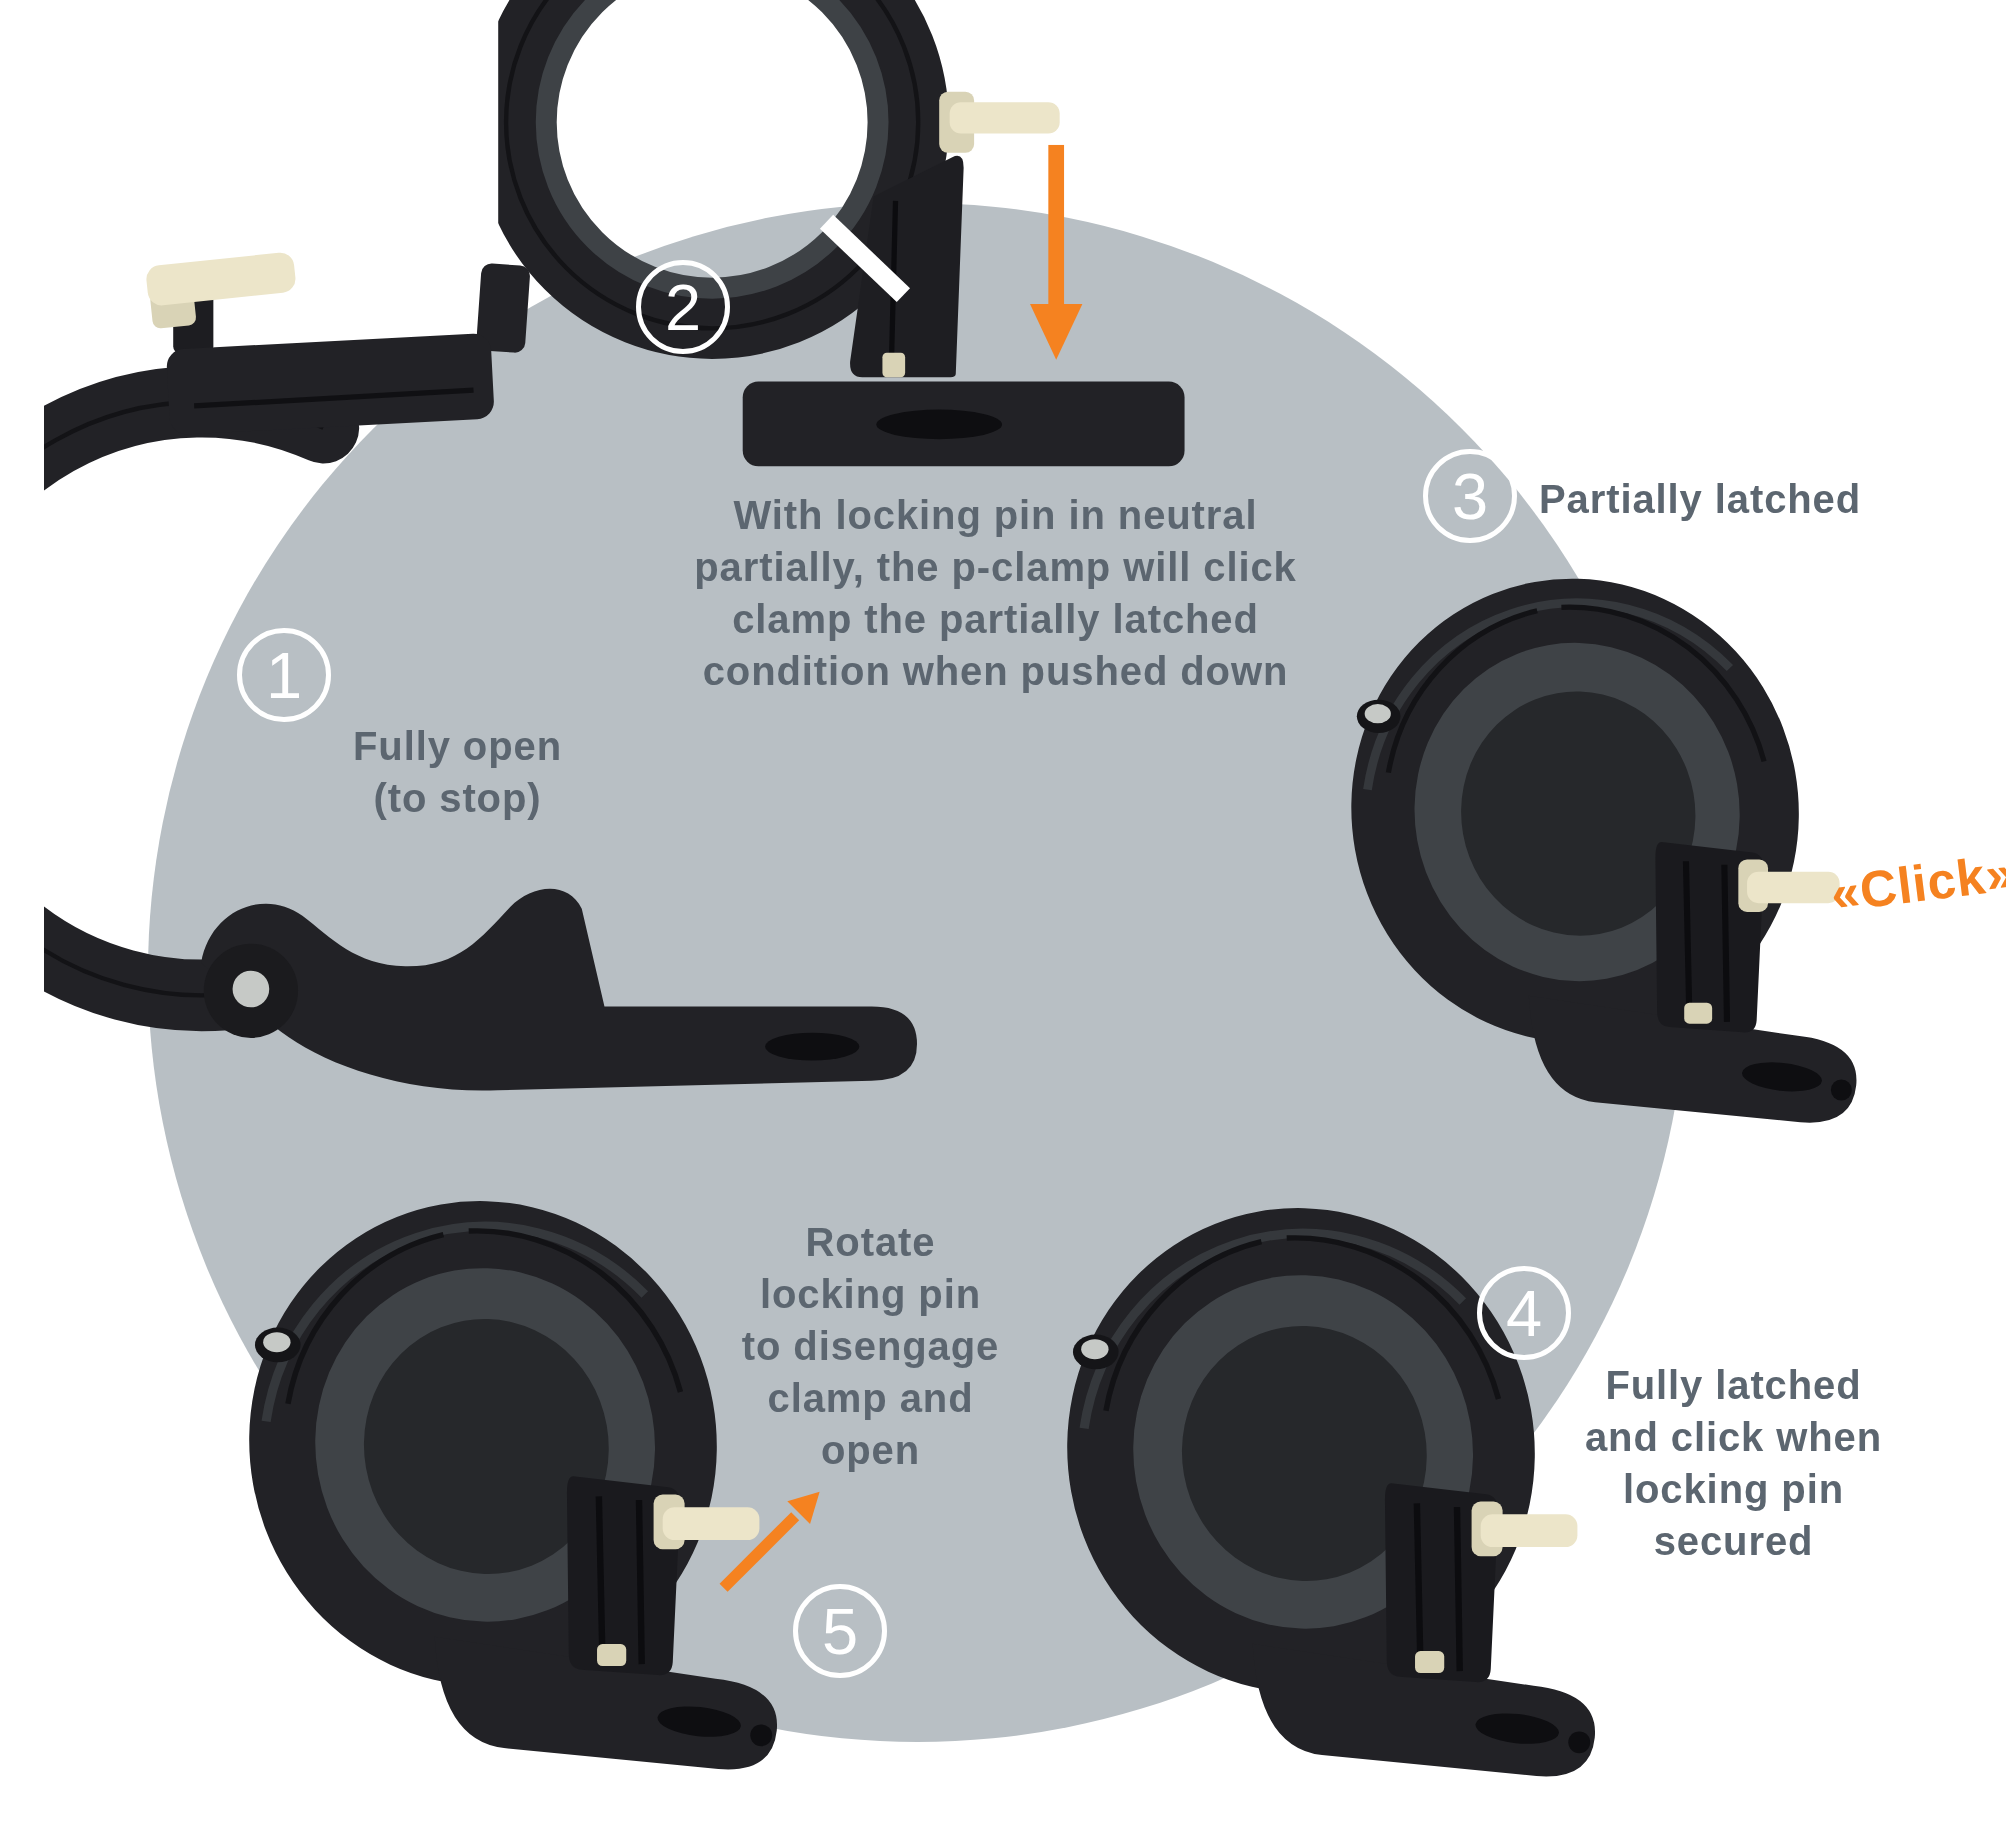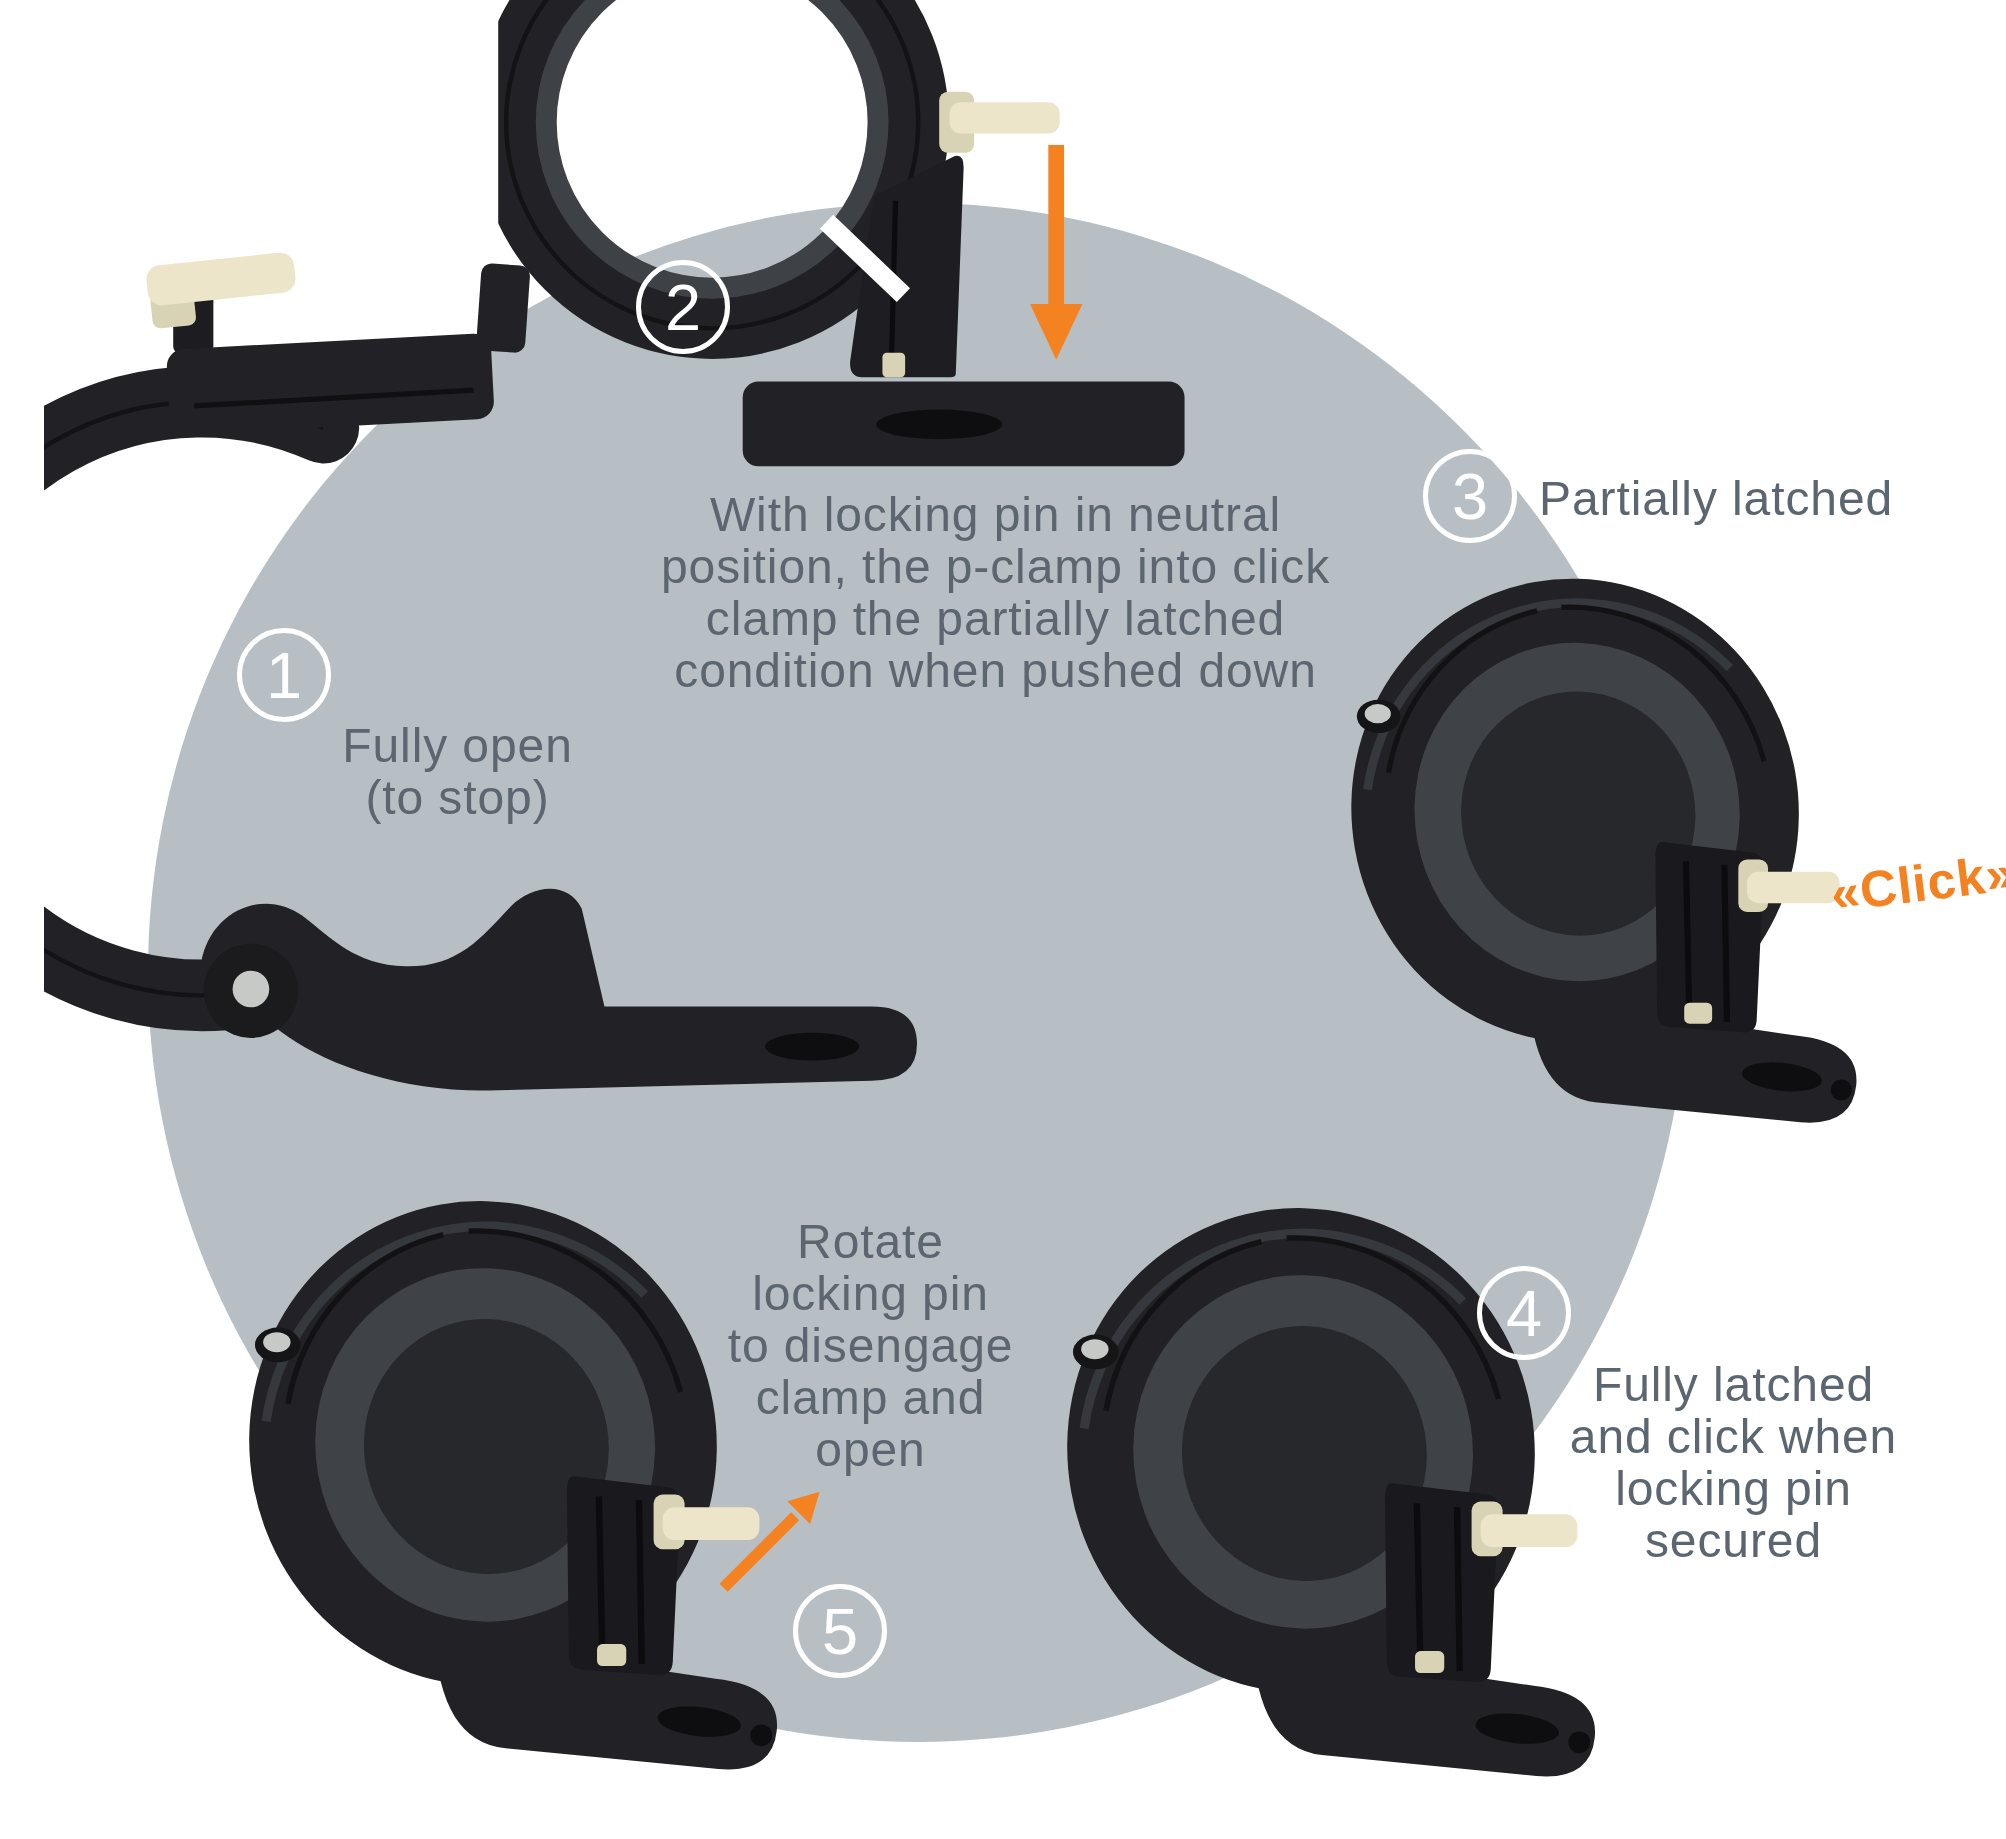--- a/index.html
+++ b/index.html
@@ -11,21 +11,21 @@
     font-family:"Liberation Sans",sans-serif;
   }
   .bg-circle{
     position:absolute;left:148px;top:203px;width:1539px;height:1539px;
     border-radius:50%;
     background:var(--circle-bg,#b8bfc4);
   }
   svg.illus{position:absolute;overflow:hidden;display:block}
   .caption{
     position:absolute;
-    font-weight:400;font-size:48px;line-height:52px;letter-spacing:0.9px;
+    font-weight:700;font-size:40px;line-height:52px;letter-spacing:0.9px;
     color:var(--text,#5c6670);
     text-align:center;
   }
   .caption.left{text-align:right}
   .badge{
     position:absolute;width:94px;height:94px;border-radius:50%;
     border:5.2px solid var(--badge,#fff);
     color:var(--badge,#fff);
     display:flex;align-items:center;justify-content:center;
     font-size:65px;font-weight:400;line-height:1;
@@ -182,21 +182,21 @@
   <span>5</span>
 </div>
 
 <div class="caption" style="left:283px;top:720px;width:349px">
   <div>Fully open</div>
   <div>(to stop)</div>
 </div>
 
 <div class="caption" style="left:559px;top:489px;width:873px">
   <div>With locking pin in neutral</div>
-  <div>position, the p-clamp into click</div>
+  <div>partially, the p-clamp will click</div>
   <div>clamp the partially latched</div>
   <div>condition when pushed down</div>
 </div>
 
 <div class="caption left" style="left:1539px;top:473px">
   <div>Partially latched</div>
 </div>
 
 <div class="caption" style="left:1515px;top:1359px;width:437px">
   <div>Fully latched</div>

